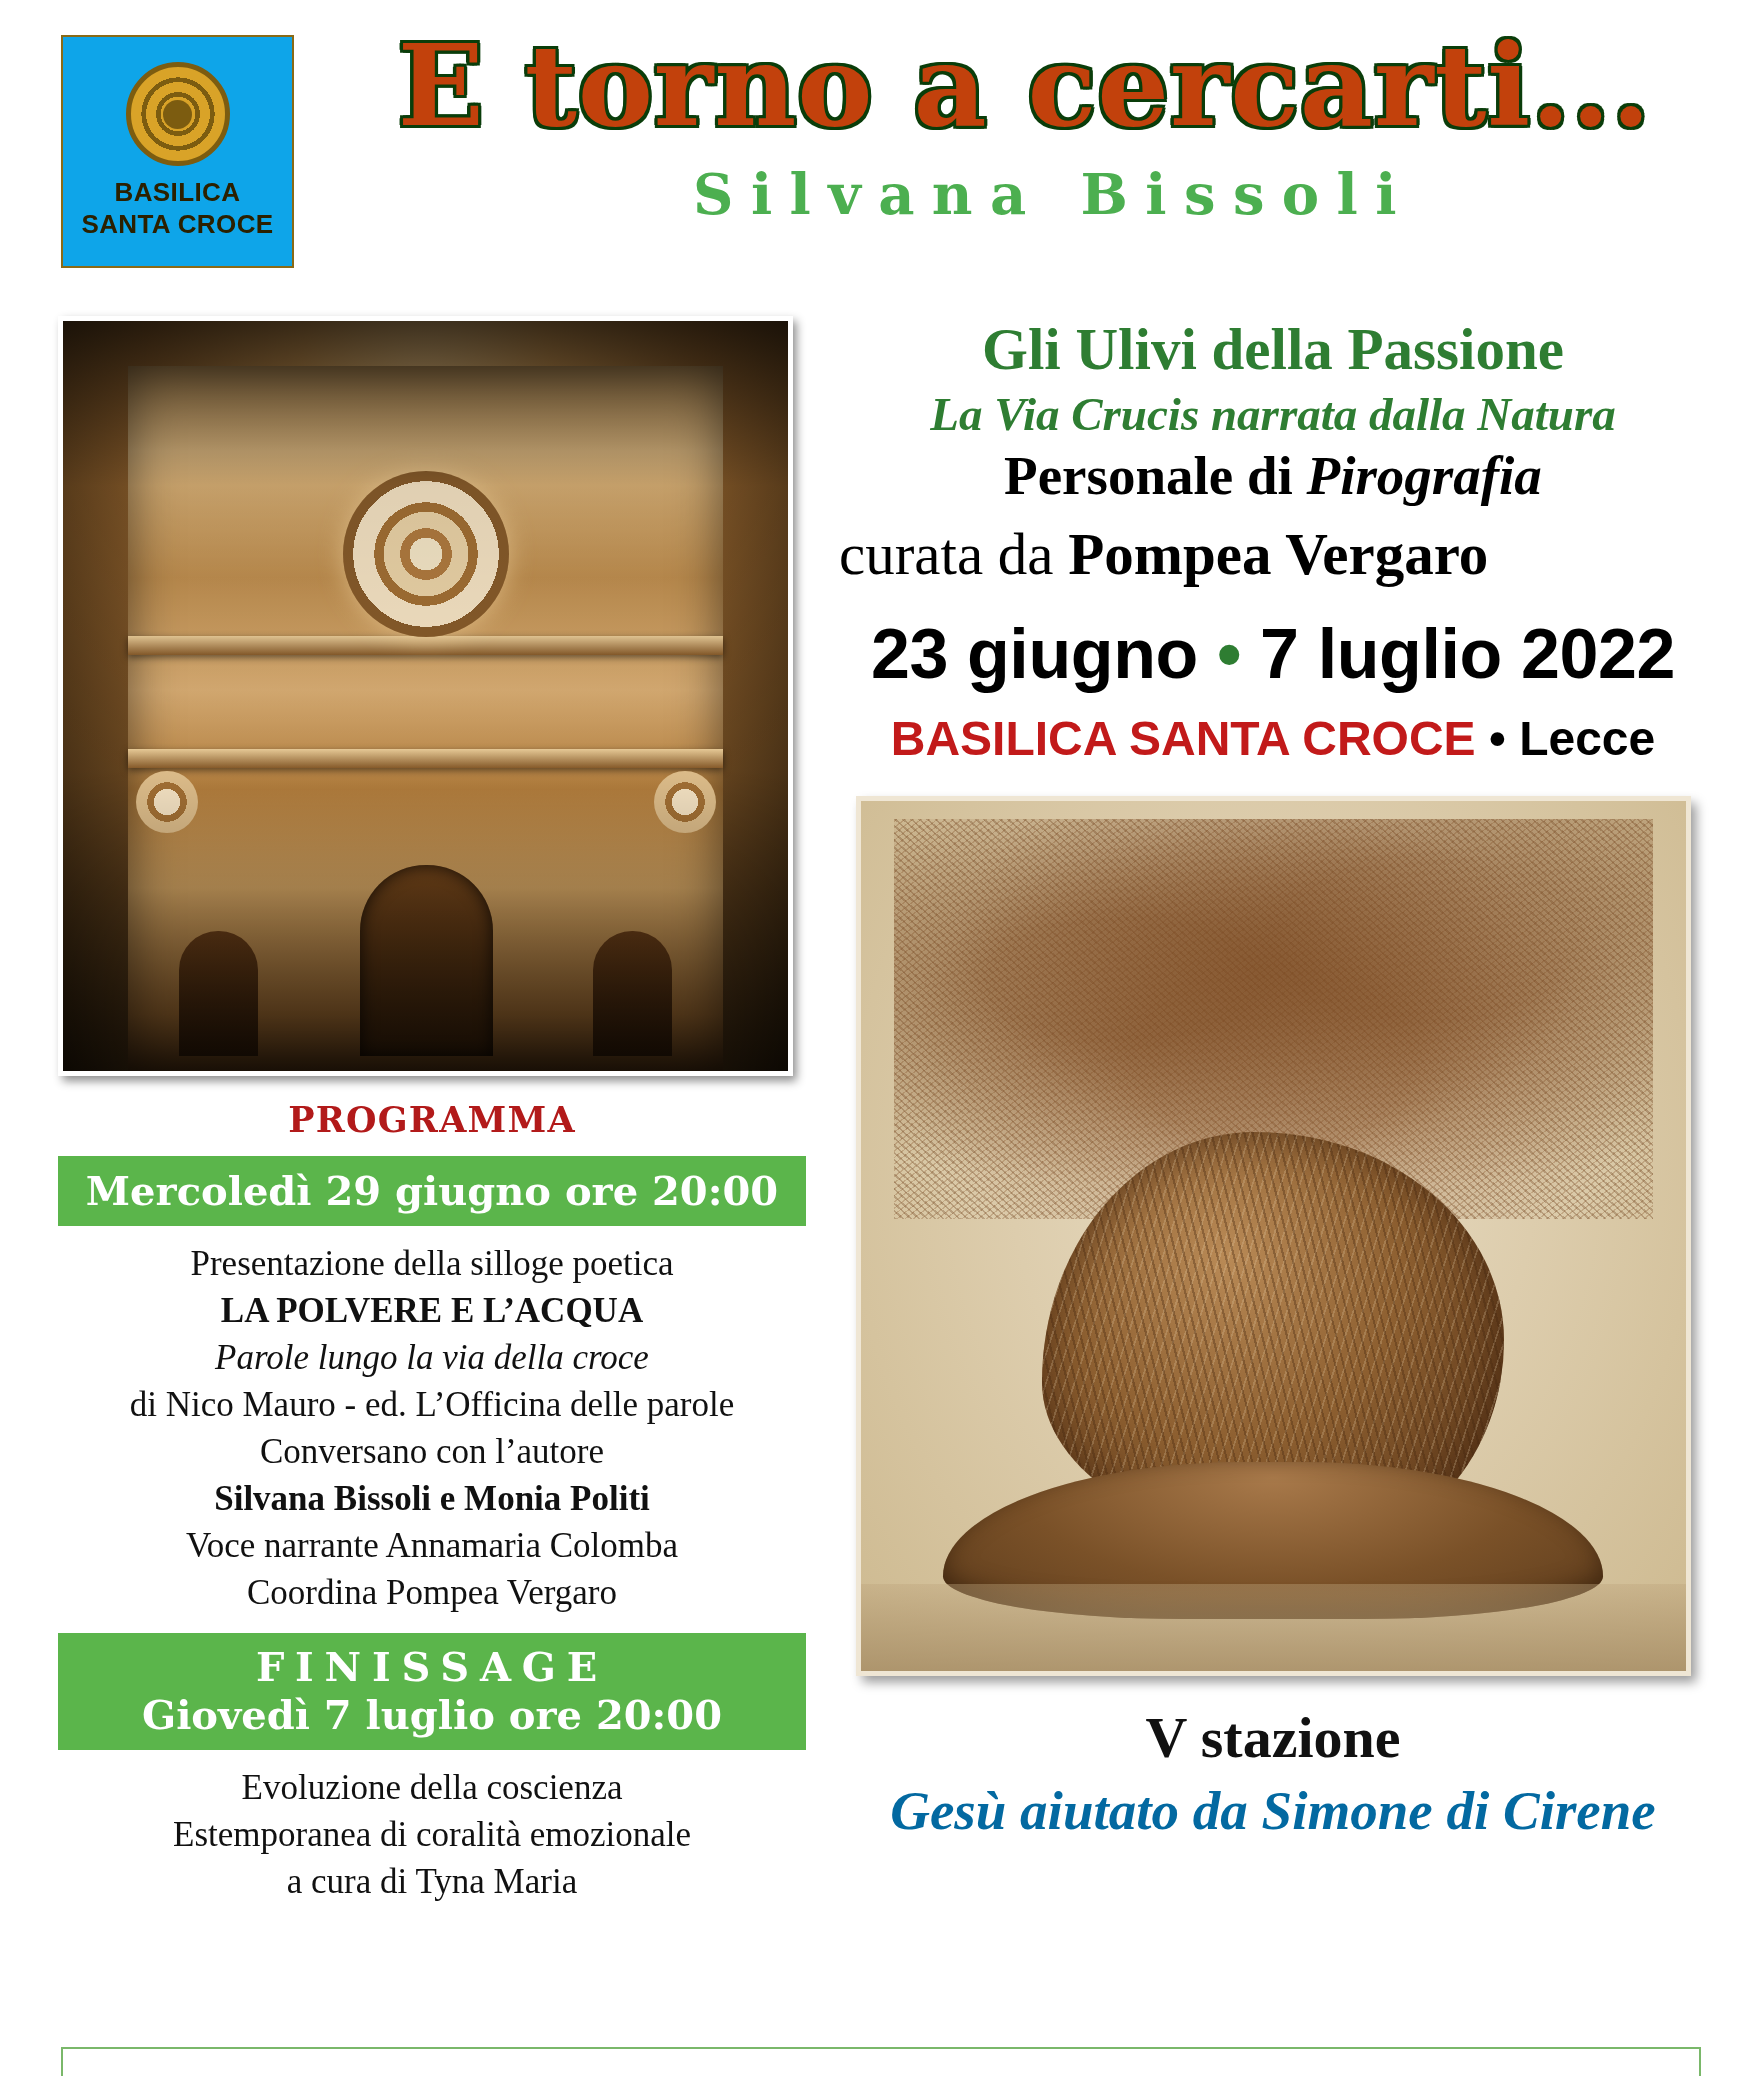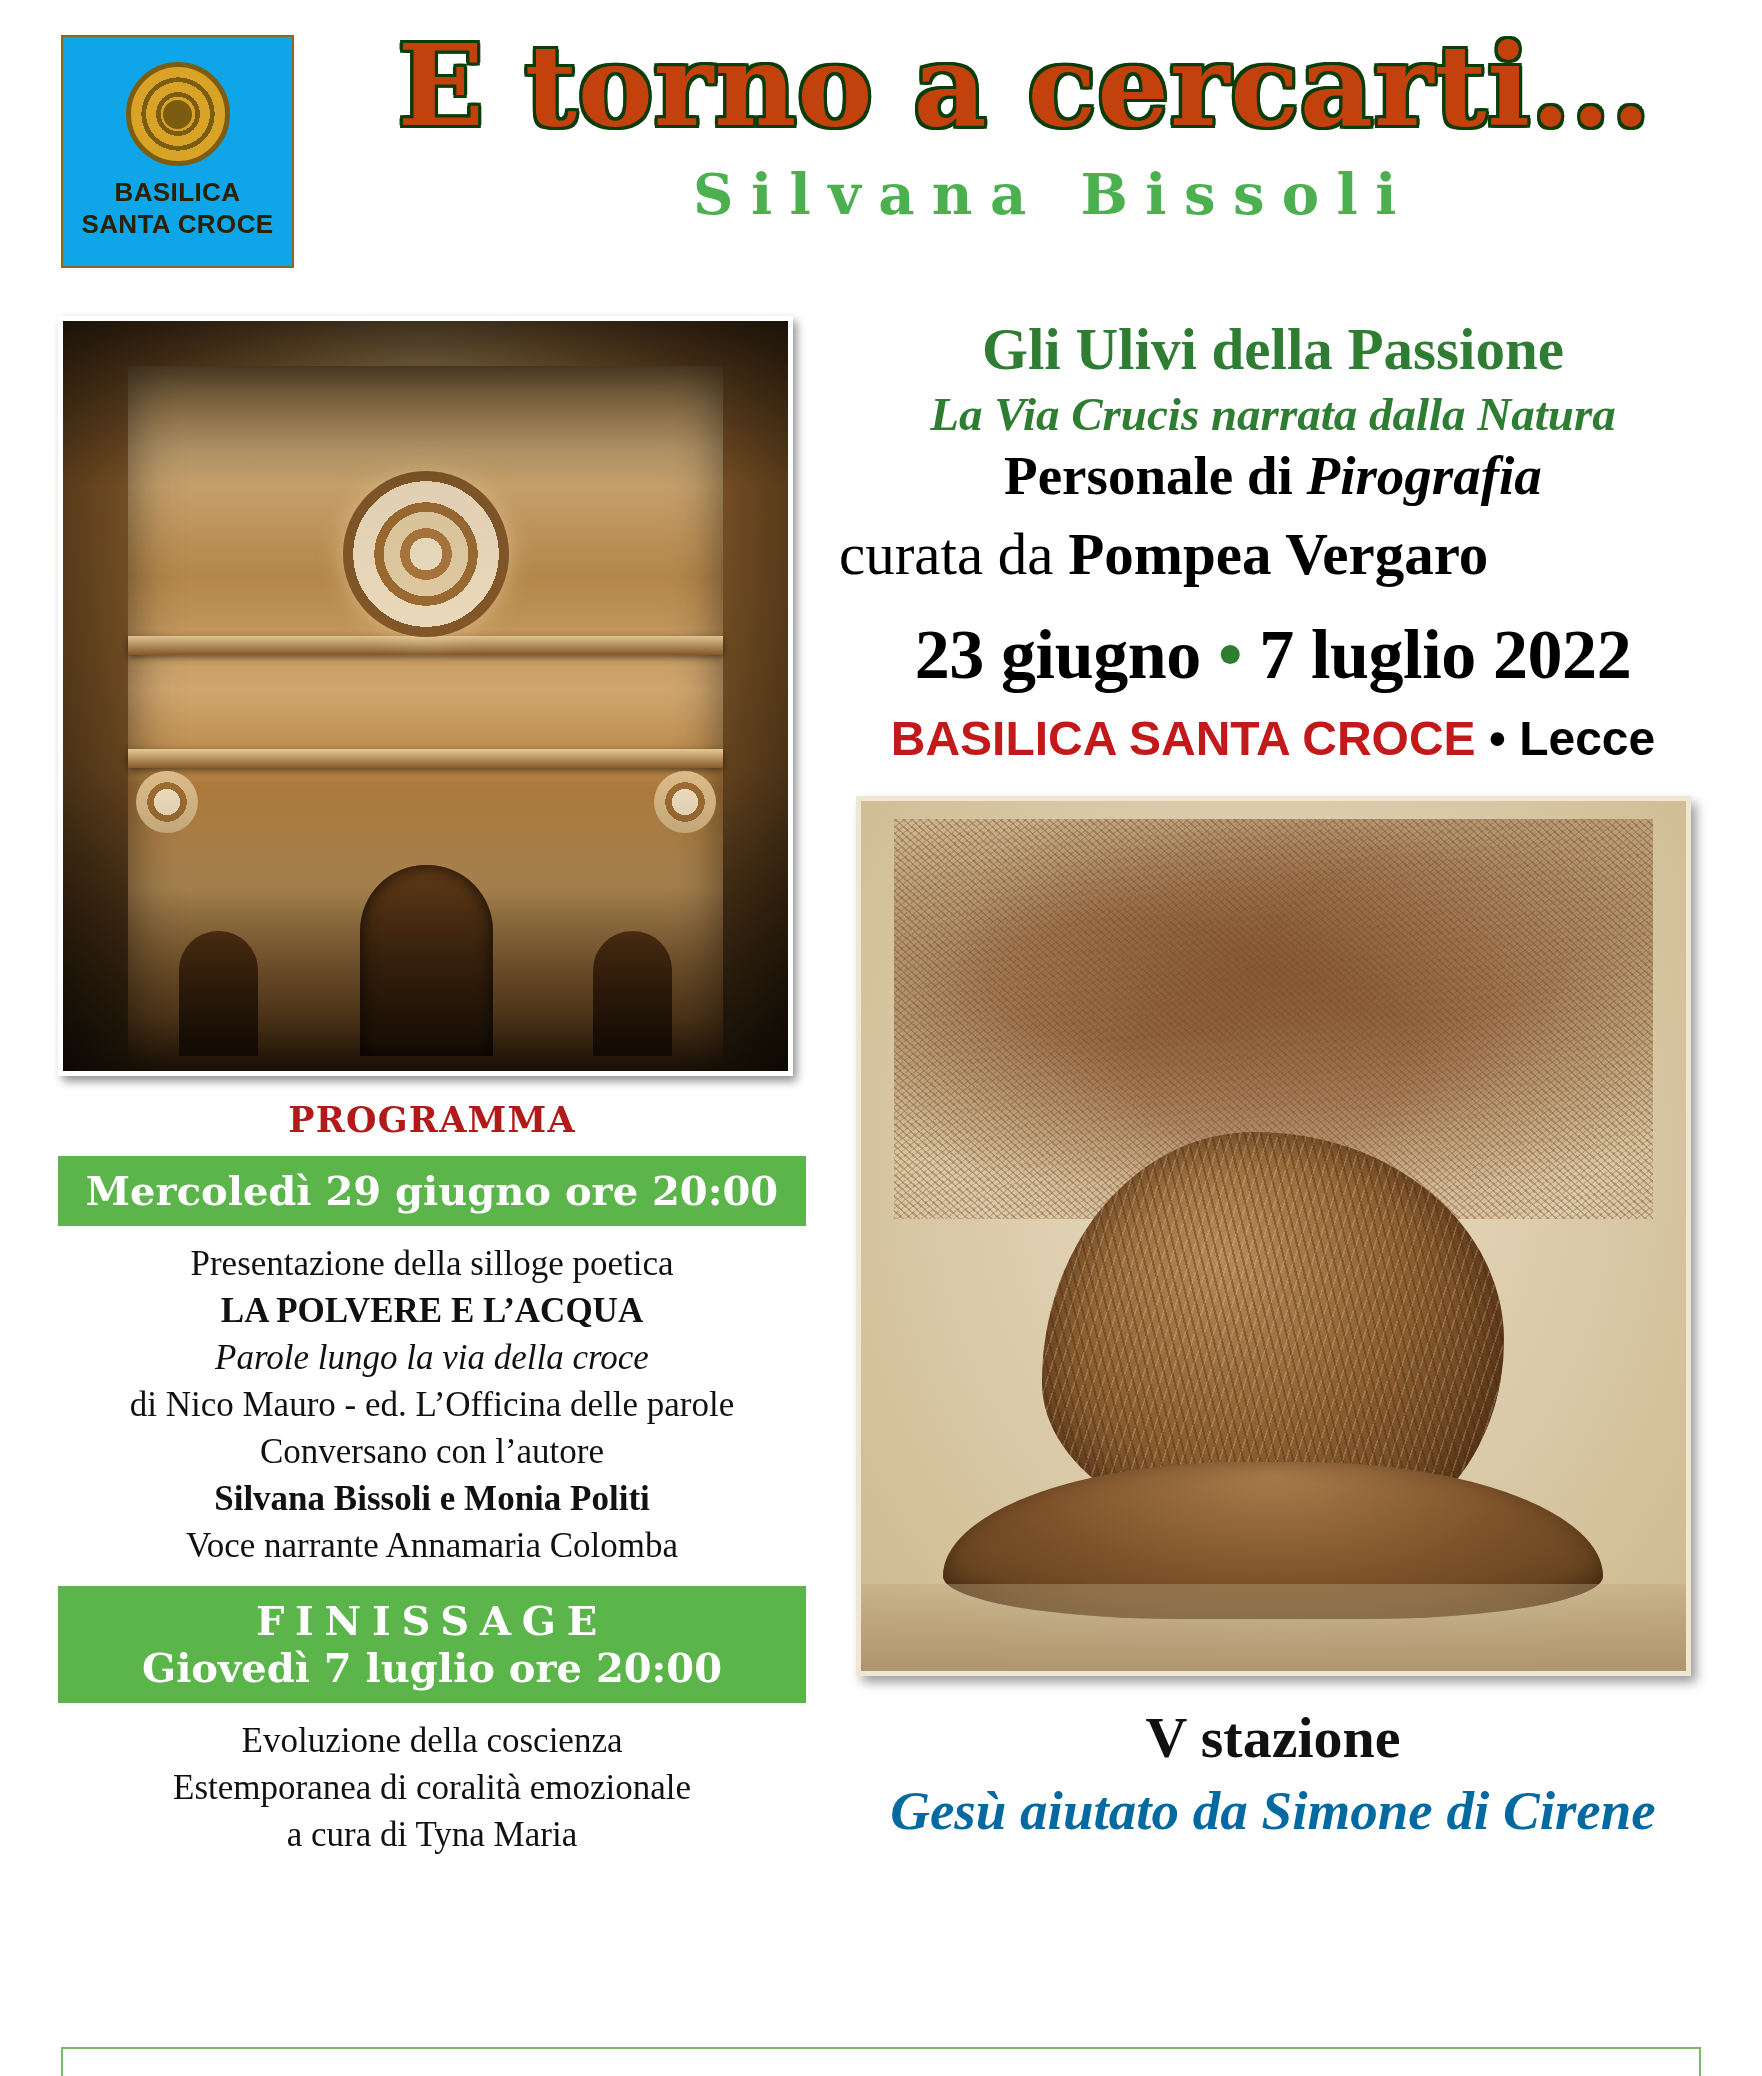--- a/index.html
+++ b/index.html
@@ -262,21 +262,21 @@
   .r-line4 {
     text-align: left;
     font-family: "Liberation Serif", serif;
     font-size: 59px;
     margin-top: 10px;
     line-height: 1.2;
   }
   .r-line4 .b { font-weight: bold; }
   .r-dates {
     text-align: center;
-    font-family: Liberation Serif, serif;
+    font-family: Liberation Sans, sans-serif;
     font-weight: bold;
     font-size: 70px;
     margin-top: 26.6px;
     line-height: 1.1;
     letter-spacing: -0.4px;
   }
   .r-dates .dot { color: #2e7d32; }
   .r-venue {
     text-align: center;
     font-family: "Liberation Sans", sans-serif;
@@ -427,20 +427,21 @@
       </div>
 
       <div class="prog-block">
         <p>Presentazione della silloge poetica</p>
         <p class="b">LA POLVERE E L’ACQUA</p>
         <p class="i">Parole lungo la via della croce</p>
         <p>di Nico Mauro - ed. L’Officina delle parole</p>
         <p>Conversano con l’autore</p>
         <p class="b">Silvana Bissoli e Monia Politi</p>
         <p>Voce narrante Annamaria Colomba</p>
+        <p>Coordina Pompea Vergaro</p>
       </div>
 
       <div class="green-band">
         <div class="line spaced">FINISSAGE</div>
         <div class="line">Giovedì 7 luglio ore 20:00</div>
       </div>
 
       <div class="prog-block">
         <p>Evoluzione della coscienza</p>
         <p>Estemporanea di coralità emozionale</p>

